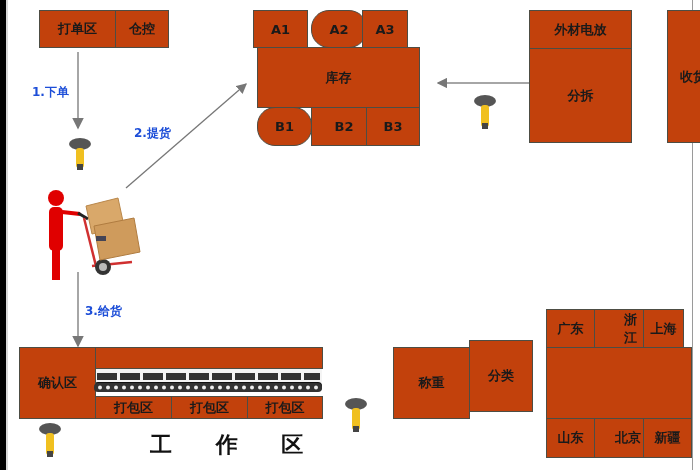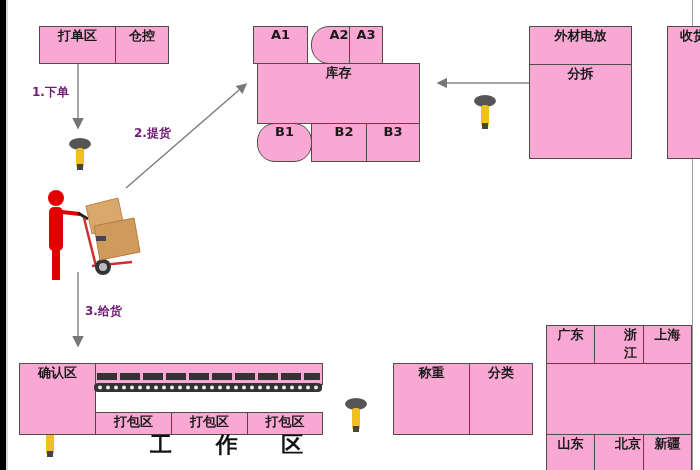--- a/index.html
+++ b/index.html
@@ -1,23 +1,23 @@
 <!DOCTYPE html>
 <html><head>
 <meta charset="utf-8">
 <style>
   html, body { margin:0; padding:0; }
   body { width:700px; height:470px; position:relative; background:#ffffff; overflow:hidden;
          font-family:"DejaVu Sans", sans-serif; }
   .frame-left { position:absolute; left:0; top:0; width:6px; height:470px; background:#000; }
   .frame-left2 { position:absolute; left:6px; top:0; width:2px; height:470px; background:#d9d9d9; }
   .frame-right { position:absolute; left:692px; top:0; width:1px; height:470px; background:#9a9a9a; }
-  .cell { position:absolute; background:#f9a8d4; border:1.5px solid #4d4d44; box-sizing:border-box;
-          display:flex; justify-content:center; font-size:13px; font-weight:bold; color:#1a1a1a;margin-top:16px; }
-  .lbl { position:absolute; font-size:12px; font-weight:bold; color:#701a75; white-space:nowrap; }
+  .cell { position:absolute; background:#c2410c; border:1.5px solid #4d4d44; box-sizing:border-box;
+          display:flex; align-items:center; justify-content:center; font-size:13px; font-weight:bold; color:#1a1a1a; }
+  .lbl { position:absolute; font-size:12px; font-weight:bold; color:#1d4ed8; white-space:nowrap; }
   .title { position:absolute; font-size:22px; font-weight:bold; color:#111; letter-spacing:18px; }
   svg { position:absolute; left:0; top:0; }
 </style>
 </head>
 <body>
 
 <div class="frame-left"></div>
 <div class="frame-left2"></div>
 <div class="frame-right"></div>
 
@@ -39,21 +39,21 @@
 <div class="cell" style="left:115px;top:10px;width:54px;height:38px;">
     <span>仓控</span>
   </div>
 
 <div class="cell" style="left:253px;top:10px;width:55px;height:38px;">
     <span>A1</span>
   </div>
 <div class="cell" style="left:311px;top:10px;width:56px;height:38px;border-radius:18px;">
     <span>A2</span>
   </div>
-<div class="cell" style="left:349px;top:10px;width:34px;height:38px;">
+<div class="cell" style="left:362px;top:10px;width:46px;height:38px;">
     <span>A3</span>
   </div>
 <div class="cell" style="left:257px;top:47px;width:163px;height:61px;">
     <span>库存</span>
   </div>
 <div class="cell" style="left:257px;top:107px;width:55px;height:39px;border-radius:18px;">
     <span>B1</span>
   </div>
 <div class="cell" style="left:311px;top:107px;width:66px;height:39px;">
     <span>B2</span>
@@ -178,31 +178,31 @@
       <circle cx="300" cy="387.5" r="2"></circle>
       <circle cx="308" cy="387.5" r="2"></circle>
     <circle cx="316" cy="387.5" r="2"></circle>
   </g>
 </svg>
 <div class="title" style="left:150px;top:430px;">工 作 区</div>
 
 <div class="cell" style="left:393px;top:347px;width:77px;height:72px;">
     <span>称重</span>
   </div>
-<div class="cell" style="left:469px;top:347px;width:64px;height:72px;">
+<div class="cell" style="left:469px;top:340px;width:64px;height:72px;">
     <span>分类</span>
   </div>
 <div class="cell" style="left:546px;top:347px;width:146px;height:72px;"></div>
 <div class="cell" style="left:546px;top:309px;width:49px;height:39px;">
     <span>广东</span>
   </div>
 <div class="cell" style="left:594px;top:309px;width:50px;height:39px;padding-left:29px;">
     <span>浙江</span>
   </div>
-<div class="cell" style="left:643px;top:309px;width:49px;height:39px;">
+<div class="cell" style="left:643px;top:309px;width:41px;height:39px;">
     <span>上海</span>
   </div>
 <div class="cell" style="left:546px;top:418px;width:49px;height:40px;">
     <span>山东</span>
   </div>
 <div class="cell" style="left:594px;top:418px;width:68px;height:40px;">
     <span>北京</span>
   </div>
 <div class="cell" style="left:643px;top:418px;width:49px;height:40px;">
     <span>新疆</span>

